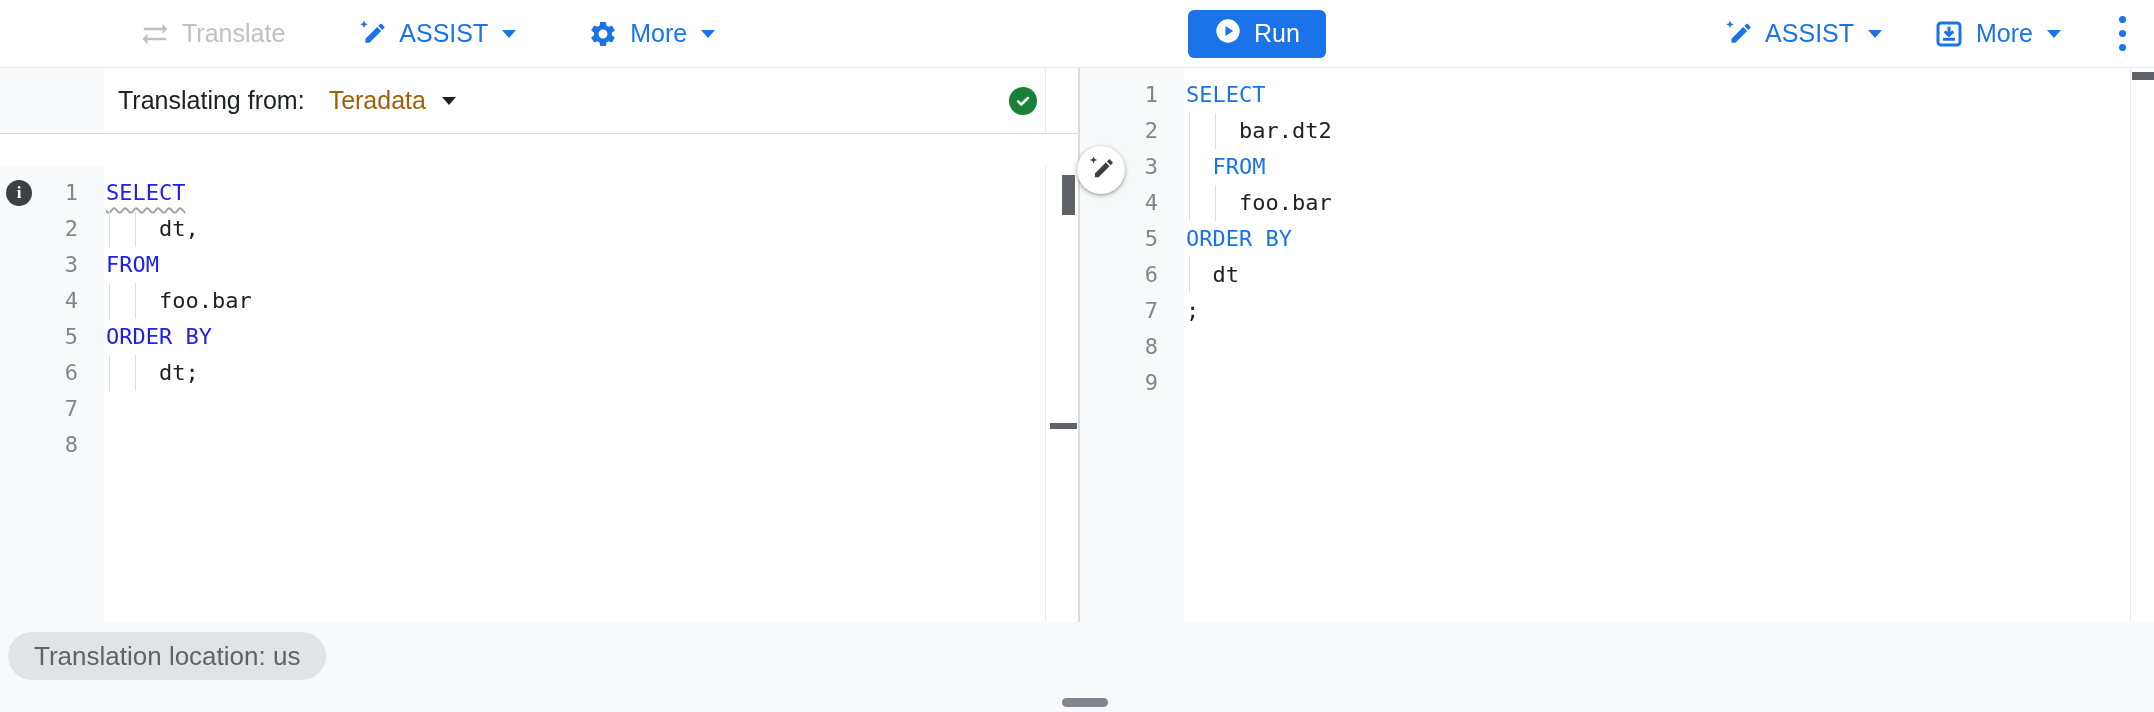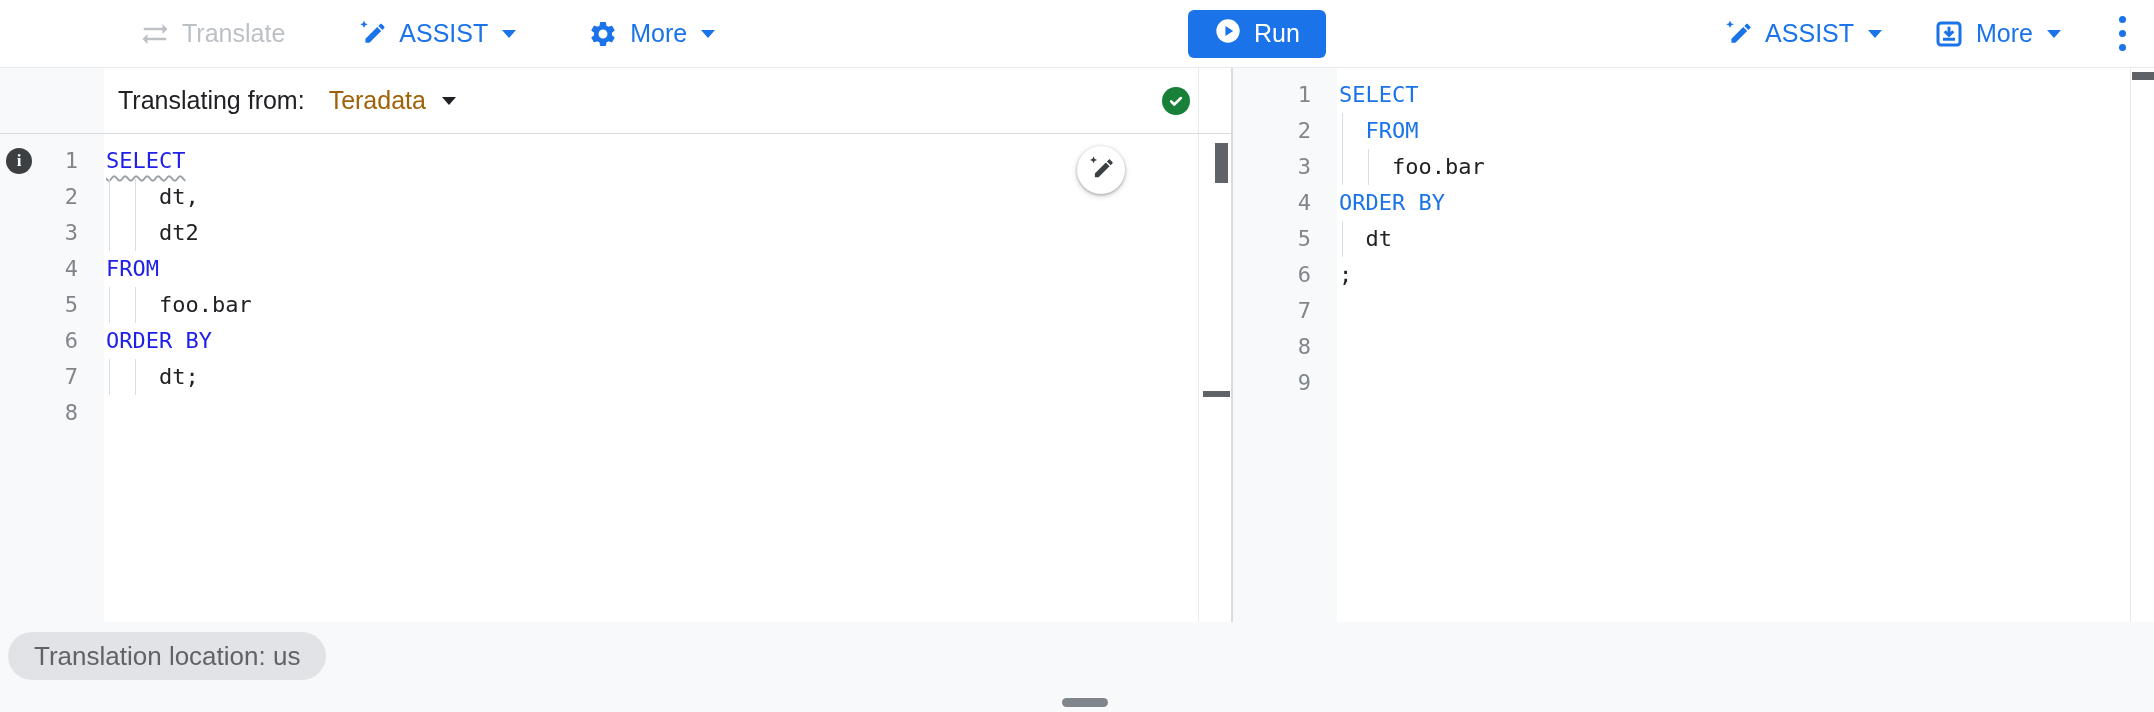--- a/index.html
+++ b/index.html
@@ -37,21 +37,21 @@
     font-family:inherit; font-size:25px; font-weight:500; cursor:pointer;
   }
   .spacer { flex:1; }
   .kebab { display:flex; flex-direction:column; gap:7px; background:none; border:none; cursor:pointer; padding:6px; }
   .kebab i { width:7px; height:7px; border-radius:50%; background:var(--accent); display:block; }
 
   
   .main { height:554px; display:flex; position:relative; flex:0 0 auto; }
   .v-divider { width:2px; background:#dadce0; }
   .pane { display:flex; flex-direction:column; background:#fff; }
-  .pane.left { width:1231px; }
+  .pane.left { width:1078px;gap:32px; }
   .pane.right { flex:1; }
 
   .pane-header { height:66px; display:flex; flex:0 0 auto; border-bottom:1px solid #dadce0; }
   .gutter-spacer { width:104px; background:#f8f9fa; flex:0 0 auto; }
   .header-content { flex:1; display:flex; align-items:center; padding-left:14px; font-size:25px; color:#202124; }
   .scroll-spacer { flex:0 0 auto; background:#fff; border-left:1px solid #e8eaed; }
   .pane.left  .scroll-spacer { width:33px; }
   .pane.right .scroll-spacer { width:24px; }
 
   .dialect-dropdown { display:flex; align-items:center; gap:14px; margin-left:24px; background:none; border:none; font-family:inherit; font-size:25px; color:#a16207; cursor:pointer; }
@@ -212,21 +212,20 @@
             <div class="line-num">3</div>
             <div class="line-num">4</div>
             <div class="line-num">5</div>
             <div class="line-num">6</div>
             <div class="line-num">7</div>
             <div class="line-num">8</div>
           </div>
         <div class="code-area">
             <div class="code-line"><span class="kw squiggle">SELECT</span></div>
             <div class="code-line"><span class="indent-guide" style="left: 3px;"></span><span class="indent-guide" style="left: 29px;"></span><span>    dt,</span></div>
-            <div class="code-line"><span class="indent-guide" style="left: 3px;"></span><span class="indent-guide" style="left: 29px;"></span><span>    dt2</span></div>
             <div class="code-line"><span class="kw">FROM</span></div>
             <div class="code-line"><span class="indent-guide" style="left: 3px;"></span><span class="indent-guide" style="left: 29px;"></span><span>    foo.bar</span></div>
             <div class="code-line"><span class="kw">ORDER BY</span></div>
             <div class="code-line"><span class="indent-guide" style="left: 3px;"></span><span class="indent-guide" style="left: 29px;"></span><span>    dt;</span></div>
             <div class="code-line"></div>
           </div>
         <div class="scroll-col">
           <div class="v-thumb"></div>
           <div class="h-dash"></div>
         </div>
@@ -243,20 +242,21 @@
             <div class="line-num">3</div>
             <div class="line-num">4</div>
             <div class="line-num">5</div>
             <div class="line-num">6</div>
             <div class="line-num">7</div>
             <div class="line-num">8</div>
             <div class="line-num">9</div>
           </div>
         <div class="code-area">
             <div class="code-line"><span class="kw">SELECT</span></div>
+            <div class="code-line"><span class="indent-guide" style="left: 3px;"></span><span class="indent-guide" style="left: 29px;"></span><span>    bar.dt2</span></div>
             <div class="code-line"><span class="indent-guide" style="left: 3px;"></span><span>  </span><span class="kw">FROM</span></div>
             <div class="code-line"><span class="indent-guide" style="left: 3px;"></span><span class="indent-guide" style="left: 29px;"></span><span>    foo.bar</span></div>
             <div class="code-line"><span class="kw">ORDER BY</span></div>
             <div class="code-line"><span class="indent-guide" style="left: 3px;"></span><span>  dt</span></div>
             <div class="code-line"><span>;</span></div>
             <div class="code-line"></div>
           </div>
         <div class="scroll-col">
           <div class="r-thumb"></div>
         </div>

